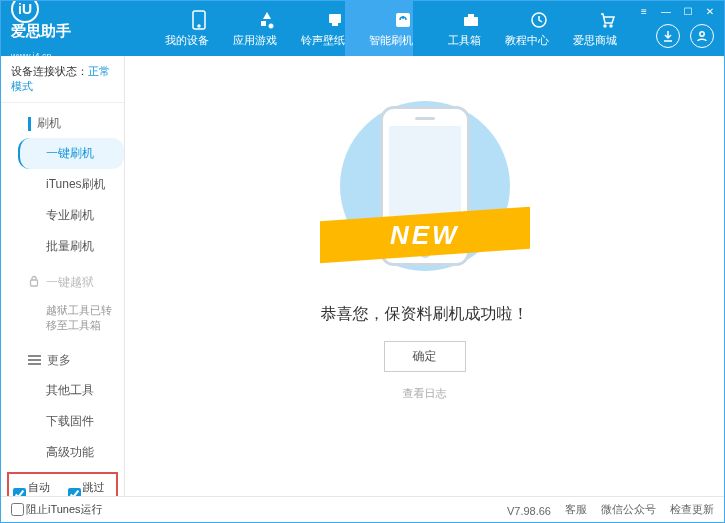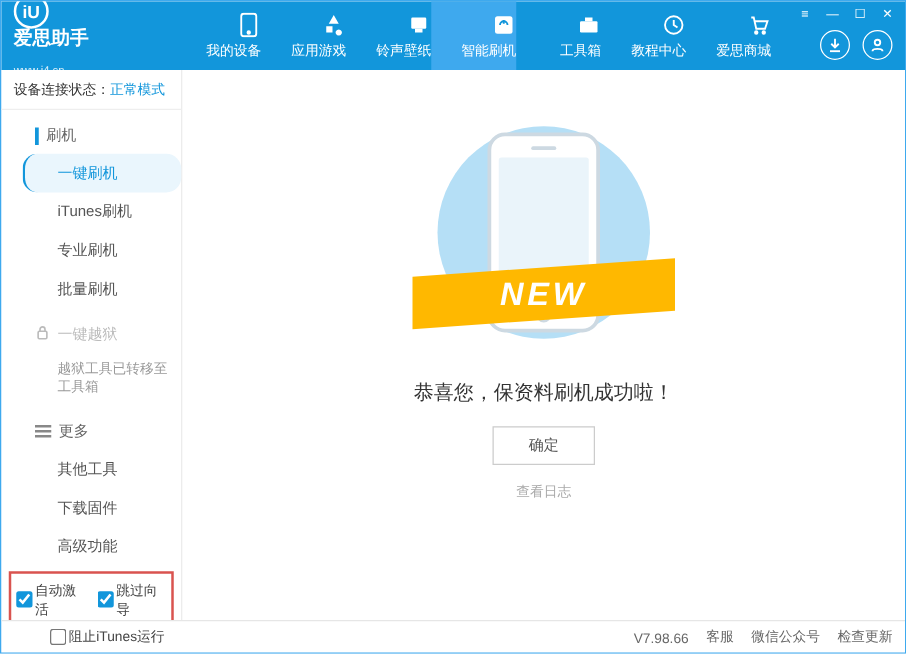--- a/index.html
+++ b/index.html
@@ -17,21 +17,21 @@
 .nav-item { width: 68px; display: flex; flex-direction: column; align-items: flex-end; justify-content: center; cursor: pointer; font-size: 11px; gap: 3px; }
 .nav-item.active { background: #3ea9ee; }
 .nav-icon { width: 20px; height: 20px; display: flex; align-items: center; justify-content: center; }
 .window-controls { position: absolute; top: 2px; right: 4px; display: flex; gap: 2px; }
 .win-btn { width: 20px; height: 16px; display: flex; align-items: center; justify-content: center; cursor: pointer; font-size: 10px; }
 .header-right-icons { position: absolute; right: 10px; bottom: 8px; display: flex; gap: 10px; }
 .circ-btn { width: 24px; height: 24px; border: 1.5px solid #fff; border-radius: 50%; display: flex; align-items: center; justify-content: center; cursor: pointer; }
 
 
 .body { flex: 1; display: flex; overflow: hidden; }
-.sidebar { width: 145px; border-right: 1px solid #e6e6e6; display: flex; flex-direction: column; font-size: 12px; }
+.sidebar { width: 124px; border-right: 1px solid #e6e6e6; display: flex; flex-direction: column; font-size: 12px; }
 .conn-status { padding: 8px 10px; border-bottom: 1px solid #eee; font-size: 11px; }
 .conn-value { color: #1296db; }
 .side-section { padding: 6px 0 0 17px; }
 .side-header { display: flex; align-items: center; padding: 6px 10px; color: #666; gap: 6px; }
 .side-header .bar { width: 3px; height: 14px; background: #1296db; }
 .side-header.locked { color: #bbb; }
 .side-item { padding: 7px 10px 7px 28px; cursor: pointer; color: #555; border-radius: 12px; }
 .side-item.active { color: #1296db; background: #eaf6fd; border-left: 2px solid #1296db; padding-left: 26px; }
 .side-note { padding: 6px 10px 6px 28px; color: #999; font-size: 11px; line-height: 1.4; }
 .checkbox-row { border: 2px solid #d9534f; margin: 4px 6px; padding: 6px 4px; display: flex; gap: 10px; align-items: center; font-size: 11px; }
@@ -46,21 +46,21 @@
 .phone-screen { width: 72px; height: 115px; background: #eaf4fa; margin-top: 6px; border-radius: 2px; }
 .phone-home { width: 12px; height: 12px; border: 2px solid #cdd9e2; border-radius: 50%; margin-top: 5px; }
 .ribbon { position: absolute; bottom: 20px; left: 10px; width: 210px; height: 42px; background: #ffb800; transform: skewY(-4deg); display: flex; align-items: center; justify-content: center; }
 .ribbon span { color: #fff; font-weight: 900; font-size: 26px; letter-spacing: 3px; font-style: italic; transform: skewY(4deg); }
 .success-text { margin-top: 28px; font-size: 16px; color: #333; }
 .confirm-btn { margin-top: 16px; padding: 6px 28px; border: 1px solid #ccc; background: #fff; cursor: pointer; font-size: 12px; color: #555; }
 .log-link { margin-top: 14px; font-size: 11px; color: #aaa; cursor: pointer; }
 
 
 .footer { height: 26px; border-top: 1px solid #e6e6e6; display: flex; align-items: center; padding: 0 10px; font-size: 11px; color: #666; justify-content: space-between; }
-.footer-left { display: flex; align-items: center; gap: 4px; margin-left: 29px; }
+.footer-left { display: flex; align-items: center; gap: 4px; }
 .footer-right { display: flex; align-items: flex-end; gap: 14px; }
 .hamburger { width: 13px; display: inline-flex; flex-direction: column; gap: 2px; }
 .hamburger span { height: 2px; background: #888; }
 </style>
 </head>
 <body>
 
 <div class="app">
 
   <div class="header">

